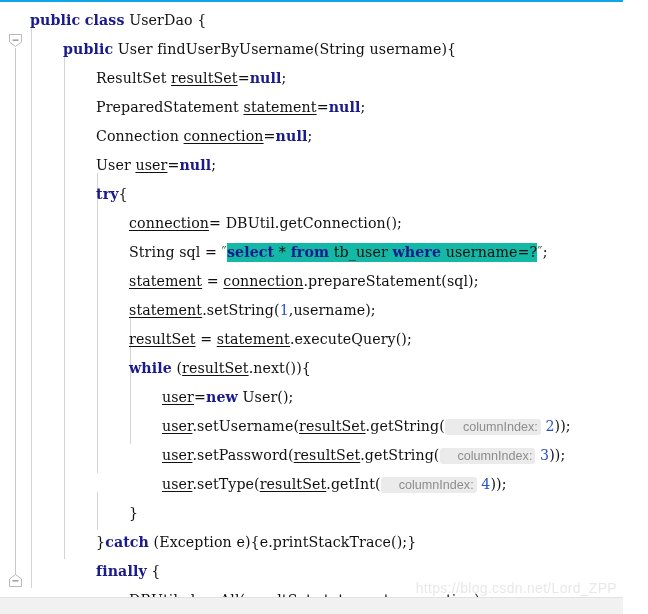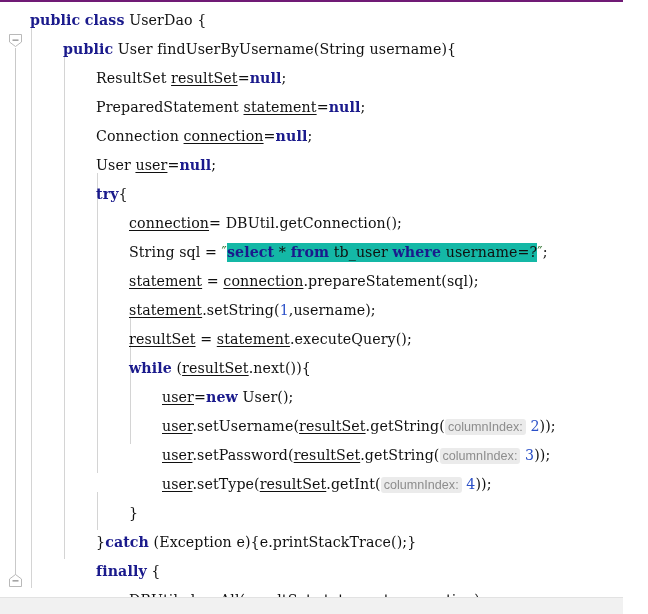--- a/index.html
+++ b/index.html
@@ -15,21 +15,21 @@
     position: relative;
   }
 
   
   #editor {
     position: relative;
     width: 623px;
     height: 614px;
     background: #ffffff;
     box-sizing: border-box;
-    border-top: 2px solid #701a75;
+    border-top: 2px solid #0ea5e9;
     overflow: hidden;
   }
 
   
   .gutter {
     position: absolute;
     left: 0;
     top: 0;
     width: 22px;
     height: 614px;
@@ -101,21 +101,21 @@
   }
   .sqlkw { color: #1a1a8c; font-weight: bold; }
 
   
   .hint {
     background: #ebebeb;
     color: #8d8d8d;
     font-family: "Liberation Sans", "DejaVu Sans", sans-serif;
     font-size: 12.6px;
     border-radius: 3px;
-    padding: 1px 3px 1px 3px;
+    padding: 1px 3px 1px 18px;
     letter-spacing: 0;
   }
 
   
   .bottom-strip {
     position: absolute;
     left: 0;
     bottom: 0;
     width: 648px;
     height: 16px;
@@ -160,16 +160,17 @@
 
   <div class="fold-marker" style="top:571px;">
     <svg width="15" height="15" viewBox="0 0 15 15">
       <path d="M1.5 13.5 H13.5 V6 L7.5 1.5 L1.5 6 Z" fill="#ffffff" stroke="#b9b9b9" stroke-width="1"></path>
       <rect x="4.5" y="7.2" width="6" height="1.3" fill="#8f8f8f"></rect>
     </svg>
   </div>
 
   <div class="code" id="code-surface"><div class="ln" style="top: 4px; padding-left: 30px; box-sizing: border-box;"><span class="kw">public</span><span class="plain"> </span><span class="kw">class</span><span class="plain"> UserDao {</span></div><div class="ln" style="top: 33px; padding-left: 63px; box-sizing: border-box;"><span class="kw">public</span><span class="plain"> User findUserByUsername(String username){</span></div><div class="ln" style="top: 62px; padding-left: 96px; box-sizing: border-box;"><span class="plain">ResultSet </span><span class="var">resultSet</span><span class="plain">=</span><span class="kw">null</span><span class="plain">;</span></div><div class="ln" style="top: 91px; padding-left: 96px; box-sizing: border-box;"><span class="plain">PreparedStatement </span><span class="var">statement</span><span class="plain">=</span><span class="kw">null</span><span class="plain">;</span></div><div class="ln" style="top: 120px; padding-left: 96px; box-sizing: border-box;"><span class="plain">Connection </span><span class="var">connection</span><span class="plain">=</span><span class="kw">null</span><span class="plain">;</span></div><div class="ln" style="top: 149px; padding-left: 96px; box-sizing: border-box;"><span class="plain">User </span><span class="var">user</span><span class="plain">=</span><span class="kw">null</span><span class="plain">;</span></div><div class="ln" style="top: 178px; padding-left: 96px; box-sizing: border-box;"><span class="kw">try</span><span class="plain">{</span></div><div class="ln" style="top: 207px; padding-left: 129px; box-sizing: border-box;"><span class="var">connection</span><span class="plain">= DBUtil.</span><span class="static">getConnection</span><span class="plain">();</span></div><div class="ln" style="top: 236px; padding-left: 129px; box-sizing: border-box;"><span class="plain">String sql = </span><span class="strquote">″</span><span class="sqlhl"><span class="sqlkw">select</span><span class="str"> * </span><span class="sqlkw">from</span><span class="str"> tb_user </span><span class="sqlkw">where</span><span class="str"> username=?</span></span><span class="strquote">″</span><span class="plain">;</span></div><div class="ln" style="top: 265px; padding-left: 129px; box-sizing: border-box;"><span class="var">statement</span><span class="plain"> = </span><span class="var">connection</span><span class="plain">.prepareStatement(sql);</span></div><div class="ln" style="top: 294px; padding-left: 129px; box-sizing: border-box;"><span class="var">statement</span><span class="plain">.setString(</span><span class="num">1</span><span class="plain">,username);</span></div><div class="ln" style="top: 323px; padding-left: 129px; box-sizing: border-box;"><span class="var">resultSet</span><span class="plain"> = </span><span class="var">statement</span><span class="plain">.executeQuery();</span></div><div class="ln" style="top: 352px; padding-left: 129px; box-sizing: border-box;"><span class="kw">while</span><span class="plain"> (</span><span class="var">resultSet</span><span class="plain">.next()){</span></div><div class="ln" style="top: 381px; padding-left: 162px; box-sizing: border-box;"><span class="var">user</span><span class="plain">=</span><span class="kw">new</span><span class="plain"> User();</span></div><div class="ln" style="top: 410px; padding-left: 162px; box-sizing: border-box;"><span class="var">user</span><span class="plain">.setUsername(</span><span class="var">resultSet</span><span class="plain">.getString(</span><span class="hint">columnIndex:</span><span class="plain"> </span><span class="num">2</span><span class="plain">));</span></div><div class="ln" style="top: 439px; padding-left: 162px; box-sizing: border-box;"><span class="var">user</span><span class="plain">.setPassword(</span><span class="var">resultSet</span><span class="plain">.getString(</span><span class="hint">columnIndex:</span><span class="plain"> </span><span class="num">3</span><span class="plain">));</span></div><div class="ln" style="top: 468px; padding-left: 162px; box-sizing: border-box;"><span class="var">user</span><span class="plain">.setType(</span><span class="var">resultSet</span><span class="plain">.getInt(</span><span class="hint">columnIndex:</span><span class="plain"> </span><span class="num">4</span><span class="plain">));</span></div><div class="ln" style="top: 497px; padding-left: 129px; box-sizing: border-box;"><span class="plain">}</span></div><div class="ln" style="top: 526px; padding-left: 96px; box-sizing: border-box;"><span class="plain">}</span><span class="kw">catch</span><span class="plain"> (Exception e){e.printStackTrace();}</span></div><div class="ln" style="top: 555px; padding-left: 96px; box-sizing: border-box;"><span class="kw">finally</span><span class="plain"> {</span></div><div class="ln" style="top: 584px; padding-left: 129px; box-sizing: border-box;"><span class="plain">DBUtil.</span><span class="static">closeAll</span><span class="plain">(</span><span class="var">resultSet</span><span class="plain">,</span><span class="var">statement</span><span class="plain">,</span><span class="var">connection</span><span class="plain">);</span></div></div>
 
+  <div class="watermark">https://blog.csdn.net/Lord_ZPP</div>
 
   <div class="bottom-strip"></div>
 
 </div>
 
 </body></html>

